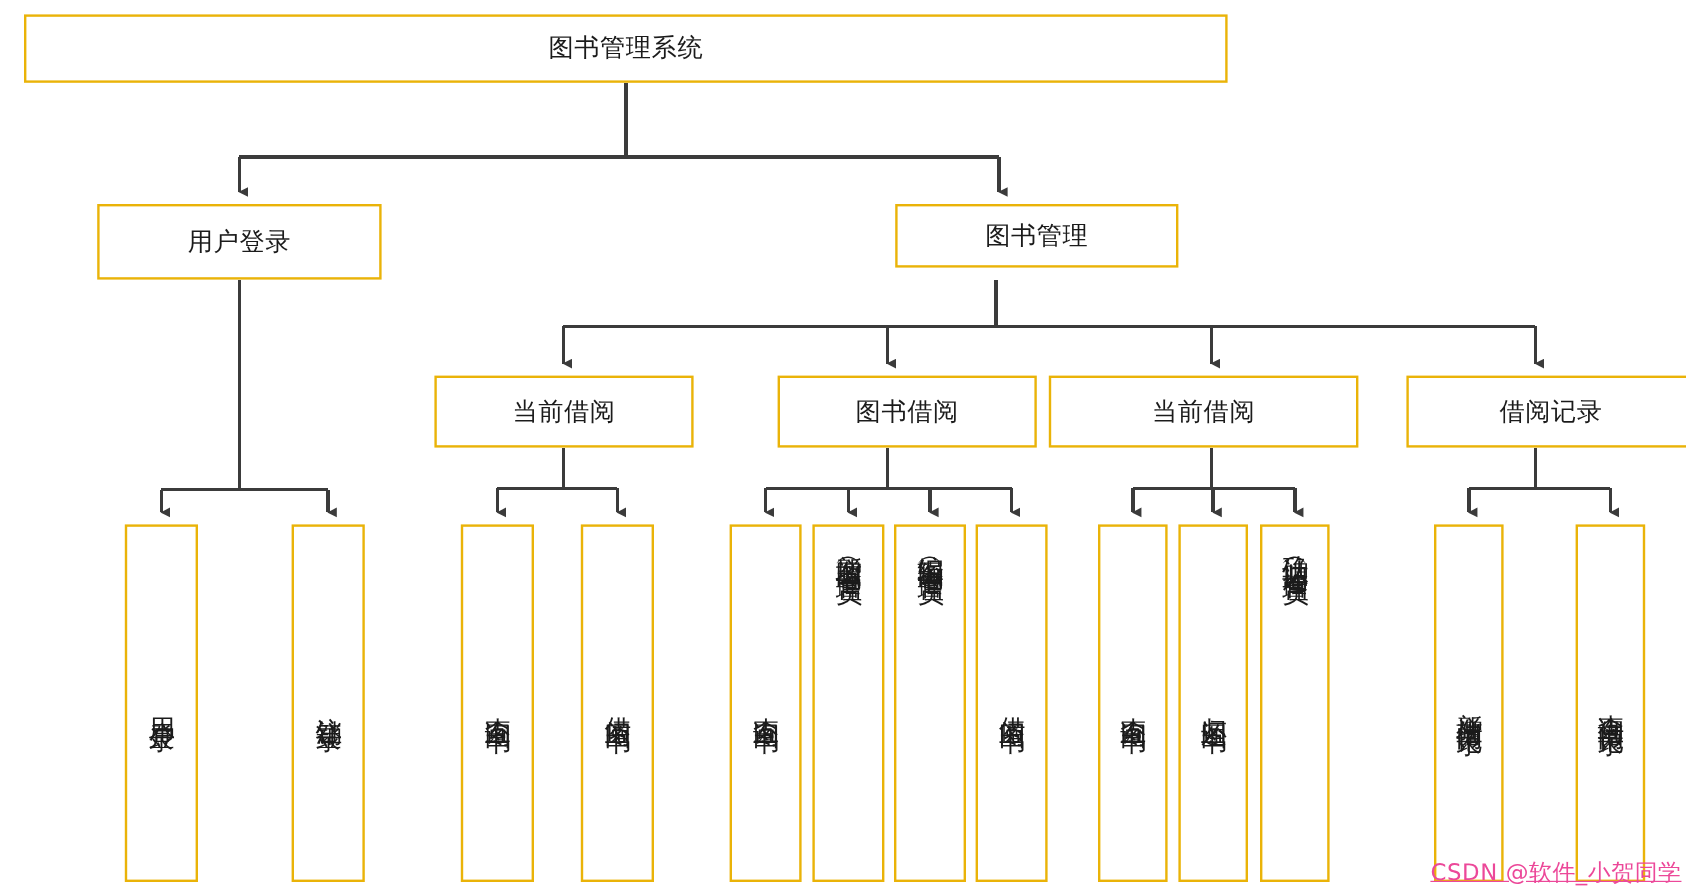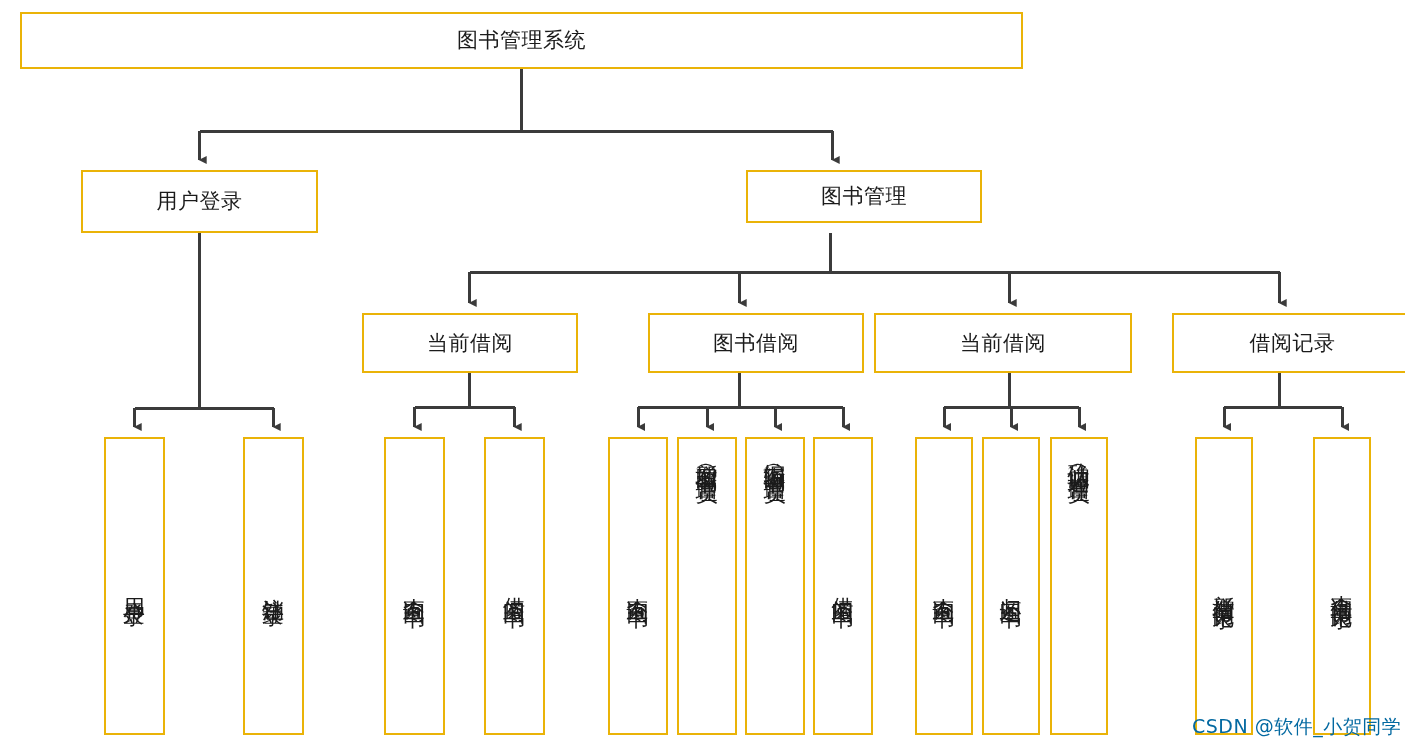--- a/index.html
+++ b/index.html
@@ -57,24 +57,25 @@
     line-height: 1.05;
     letter-spacing: 3px;
     white-space: nowrap;
   }
   .node.vert.mid {
     align-items: center;
     padding-top: 0;
   }
   .watermark {
     position: absolute;
-    color: #0369a1;
+    color: #ec4899;
     font-size: 19px;
     white-space: nowrap;
     letter-spacing: 0.5px;
+    text-decoration: underline;
   }
 </style>
 </head>
 <body>
 
 <div id="canvas">
 
   <svg id="wires" viewBox="0 0 1405 747" xmlns="http://www.w3.org/2000/svg">
     <defs>
       <marker id="arrow" markerWidth="10" markerHeight="10" refX="4.2" refY="7.4" orient="auto" markerUnits="userSpaceOnUse">

